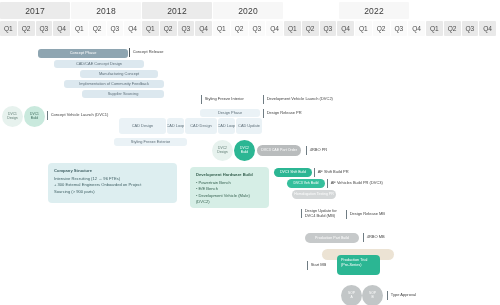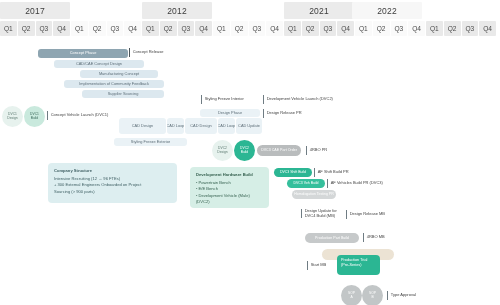--- a/index.html
+++ b/index.html
@@ -107,27 +107,30 @@
 <body>
 
 <div id="root">
 
   <div id="timeline-header">
 
     <div class="year-row">
       <div class="year-cell shade" style="left:0px;width:70px;">
           <span>2017</span>
         </div>
+      <div class="year-cell plain" style="left:71px;width:70px;">
+          <span>2018</span>
+        </div>
       <div class="year-cell shade" style="left:142px;width:70px;">
           <span>2012</span>
         </div>
-      <div class="year-cell shade" style="left:284px;width:70px;">
-          <span>2021</span>
-        </div>
-      <div class="year-cell plain" style="left:352px;width:70px;">
+      <div class="year-cell plain" style="left:213px;width:70px;">
+          <span>2020</span>
+        </div>
+      <div class="year-cell plain" style="left:339px;width:70px;">
           <span>2022</span>
         </div>
     </div>
 
     <div class="quarter-row" id="quarter-row">
         <div class="q-cell shade" style="left: 0px; width: 16.75px;">
           <span>Q1</span>
         </div>
         <div class="q-cell shade" style="left: 17.75px; width: 16.75px;">
           <span>Q2</span>

